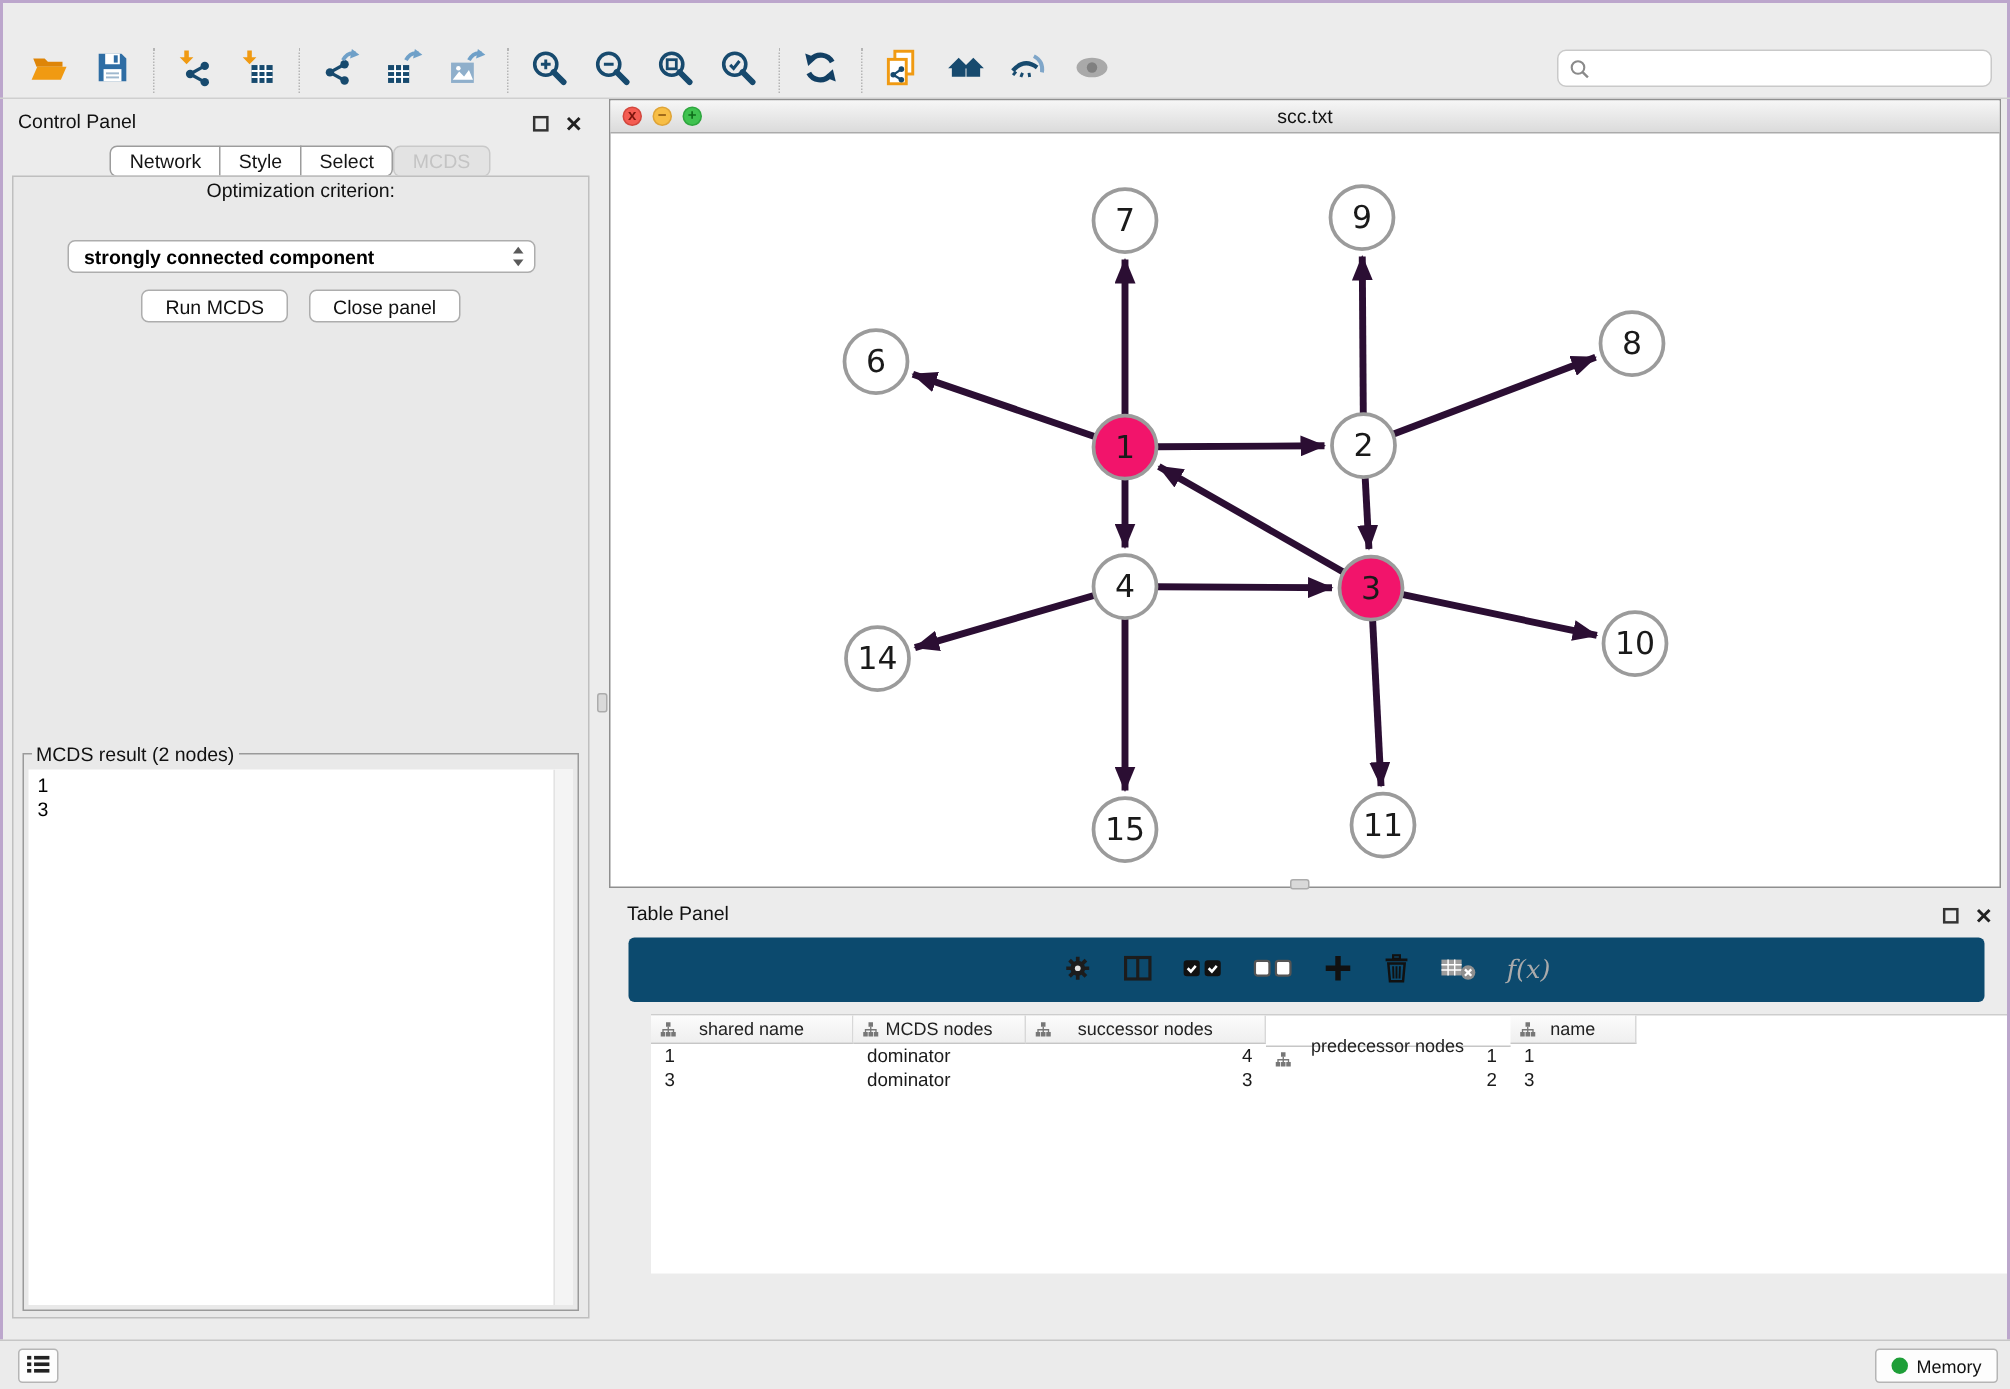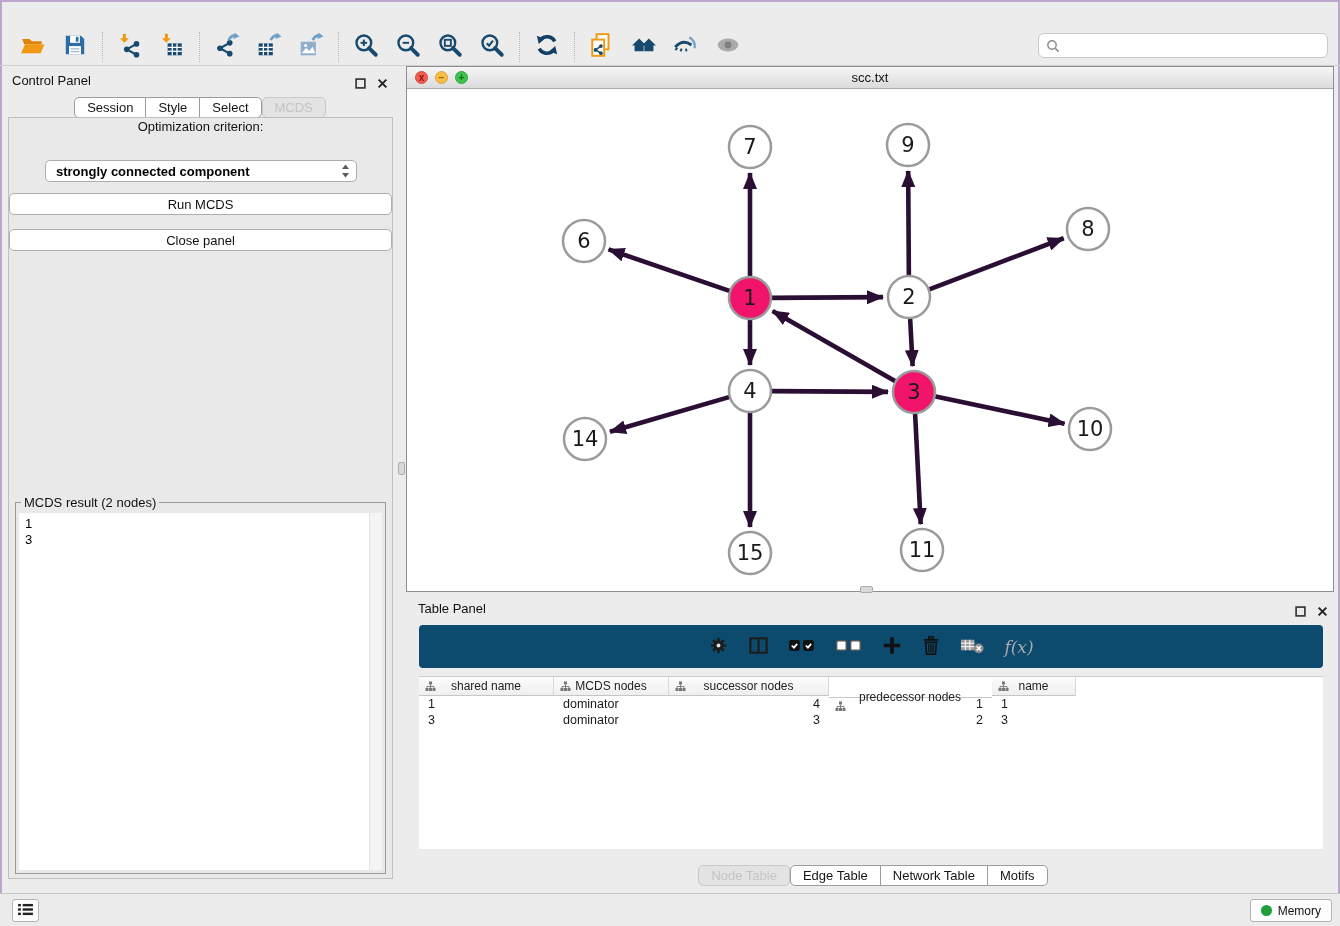--- a/index.html
+++ b/index.html
@@ -40,21 +40,21 @@
   .panel-icons { position:absolute; right:12px; top:9px; display:flex; gap:11px; align-items:center; }
   .panel-icons svg { width:11px; height:11px; }
   .cp-tabs { position:absolute; left:0; top:31px; width:100%; display:flex; justify-content:center; }
   .tabpage { position:absolute; left:8px; top:51px; right:7px; bottom:12px; border:1px solid #BFBFBF; background:#E9E9E9; }
   .opt-label { margin-top:1px; text-align:center; font-size:13px; color:#111; }
   .cp-select { position:absolute; left:36px; top:42px; width:312px; height:22px; background:#fff;
                border:1px solid #ADADAD; border-radius:5px; font-size:13px; display:flex; align-items:center;
                padding:0 6px 0 10px; }
   .cp-select .val { flex:1;font-weight:bold; }
   .cp-select svg { width:9px; height:16px; }
-  .btn-row { position:absolute; top:75px; left:0; width:100%; display:flex; justify-content:center; gap:14px;flex-direction:column; }
+  .btn-row { position:absolute; top:75px; left:0; width:100%; display:flex; justify-content:center; gap:14px; }
   .btn { height:22px; background:#fff; border:1px solid #ADADAD; border-radius:5px; font-size:13px;
          padding:0 15px; font-family:inherit; color:#111; }
   .result-box { position:absolute; left:6px; right:6px; top:377px; bottom:4px; border:1px solid #9A9A9A;
                 margin:0; padding:3px; background:#E9E9E9; }
   .result-box legend { font-size:13px; padding:0 3px; margin-left:2px; color:#111; }
   .result-area { width:100%; height:100%; background:#fff; position:relative; font-size:13px;
                  padding:3px 6px; line-height:16px; overflow:hidden; }
   .vtrack { position:absolute; top:0; right:0; width:13px; height:100%; background:#F4F4F4; border-left:1px solid #E3E3E3; }
 
   
@@ -74,21 +74,21 @@
   .hhandle { position:absolute; left:860px; top:586px; width:13px; height:7px; background:#D9D9D9;
              border:1px solid #ACACAC; border-radius:2px; }
 
   
   .table-panel { position:absolute; left:406px; top:594px; width:934px; height:297px; }
   .tp-toolbar { position:absolute; left:13px; top:31px; width:904px; height:43px; background:#0c4a6e;
                 border-radius:4px; display:flex; align-items:center; gap:19px; padding:0 16px;justify-content:center; }
   .tp-btn { background:none; border:none; padding:0; display:flex; align-items:center; justify-content:center; height:26px; }
   .tp-btn svg { height:21px; }
   .fx { font-family:"DejaVu Serif",serif; font-style:italic; font-size:17px; color:#ABABAB; }
-  .tp-table { position:absolute; left:13px; top:82px; width:904px; height:173px; background:#fff;
+  .tp-table { position:absolute; left:28px; top:82px; width:904px; height:173px; background:#fff;
               border-top:1px solid #CDCDCD; overflow:hidden; }
   .th-row { display:flex; height:19px; }
   .th { background:linear-gradient(#FCFCFC,#EFEFEF); border-right:1px solid #D8D8D8; border-bottom:1px solid #C6C6C6;
         font-size:12px; color:#222; display:flex; align-items:center; justify-content:center; position:relative; }
   .th .tree { position:absolute; left:6px; top:4px; }
   .td-row { display:flex; height:16px; }
   .td { font-size:12.5px; color:#1A1A1A; padding:0 9px; line-height:16px; overflow:hidden; }
   .tp-tabs { position:absolute; left:0; top:271px; width:100%; display:flex; justify-content:center; }
 
   
@@ -294,21 +294,21 @@
     <div class="panel-icons">
       <span><svg viewBox="0 0 10 10">
             <rect x="1" y="1" width="8" height="8" fill="none" stroke="#333" stroke-width="1.5"></rect>
           </svg></span>
       <span><svg viewBox="0 0 10 10">
             <path d="M1.5 1.5l7 7M8.5 1.5l-7 7" stroke="#222" stroke-width="1.8"></path>
           </svg></span>
     </div>
     <div class="cp-tabs">
         <div class="tabs" id="cp-tabs">
-          <div class="tab rl">Session</div>
+          <div class="tab rl">Network</div>
           <div class="tab">Style</div>
           <div class="tab rr">Select</div>
           <div class="tab active">MCDS</div>
         </div>
       </div>
 
     <div class="tabpage">
       <div class="opt-label">Optimization criterion:</div>
       <div class="cp-select">
         <span class="val">strongly connected component</span>
@@ -552,28 +552,20 @@
           </div>
           <div class="td-row">
             <div class="td" style="width: 135px; text-align: left;">3</div>
             <div class="td" style="width: 115px; text-align: left;">dominator</div>
             <div class="td" style="width: 160px; text-align: right;">3</div>
             <div class="td" style="width: 163px; text-align: right;">2</div>
             <div class="td" style="width: 84px; text-align: left;">3</div>
           </div>
         </div>
     </div>
-    <div class="tp-tabs">
-        <div class="tabs" id="tp-tabs">
-          <div class="tab active">Node Table</div>
-          <div class="tab rl">Edge Table</div>
-          <div class="tab">Network Table</div>
-          <div class="tab rr">Motifs</div>
-        </div>
-      </div>
   </div>
 
   <div class="statusbar">
     <button class="list-btn">
       <span><svg viewBox="0 0 18 14" width="17" height="13">
             <g fill="#222">
               <rect x="1" y="1" width="3" height="2.6"></rect>
               <rect x="1" y="5.7" width="3" height="2.6"></rect>
               <rect x="1" y="10.4" width="3" height="2.6"></rect>
               <rect x="6" y="1" width="11" height="2.6"></rect>

